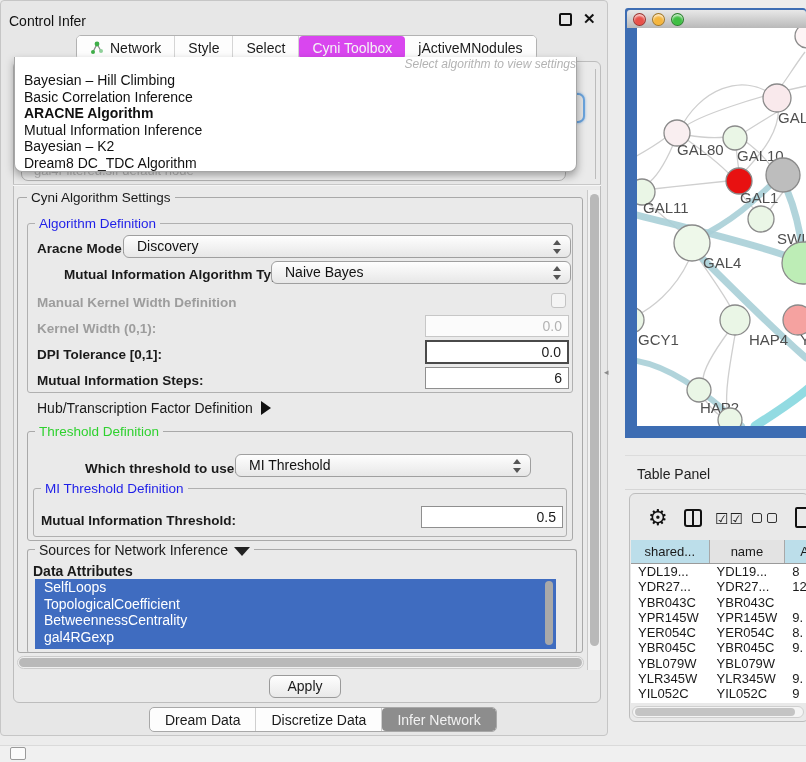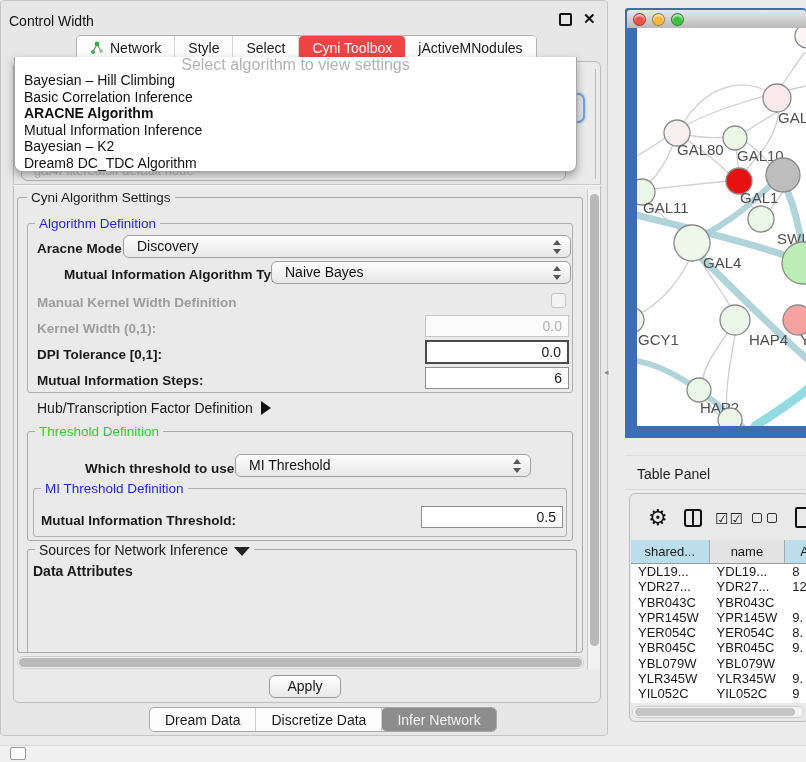--- a/index.html
+++ b/index.html
@@ -18,41 +18,41 @@
   .win-btn { top:12px; width:13px; height:13px; }
   #float-btn { left:558px; border:2px solid #111; border-radius:2px; }
   #close-btn { left:582px; font-size:15px; font-weight:bold; color:#111; top:9px; }
 
   
   #tabbar { left:75px; top:34px; height:25px; display:flex; align-items:stretch;
     background:#fdfdfd; border:1px solid #b2b2b2; border-radius:5px; overflow:hidden; }
   .tab { display:flex; align-items:center; padding:0 13px; font-size:14px;
     color:#1a1a1a; border-right:1px solid #d5d5d5; background:#fdfdfd; white-space:nowrap; }
   .tab:last-child { border-right:none; }
-  .tab.selected { background:#ef4444; color:#f5f5f5; border-radius:4px; border-right:none; }
+  .tab.selected { background:#d946ef; color:#f5f5f5; border-radius:4px; border-right:none; }
   .net-ico { width:14px; height:14px; margin-right:6px; }
 
   
   #content-panel { left:12px; top:60px; width:588px; height:642px;
     background:#eaeaea; border:1px solid #bdbdbd; border-radius:6px; }
   #frag-line { left:594px; top:68px; width:1px; height:110px; background:#bcbcbc; }
   #frag-combo { left:556px; top:92px; width:28px; height:30px; background:#e4e4e4;
     border:2px solid #6aa3dc; border-left:none; border-radius:0 7px 7px 0;
     box-shadow:0 0 3px #8ab6e4; }
   #obscured-combo { left:20px; top:160px; width:545px; height:20px;
     border:1px solid #b5b5b5; border-radius:0 0 7px 7px; background:#f3f3f3;
     color:#bdbdbd; font-size:13px; padding:1px 0 0 12px; overflow:hidden; }
   #section-divider { left:12px; top:183px; width:588px; height:2px;
     border-top:1px solid #c8c8c8; border-bottom:1px solid #f6f6f6; }
 
   
   #algo-popup { left:14px; top:57px; width:563px; height:115px; background:#fff;
     border:1px solid #a6a6a6; border-top:none; border-radius:0 0 8px 8px;
     box-shadow:0 4px 9px rgba(0,0,0,.35); z-index:30; overflow:hidden; }
-  #algo-placeholder { text-align:center; color:#b3b3b3; font-size:16px; height:15px; line-height:15px; }
+  #algo-placeholder { text-align:right; color:#b3b3b3; font-size:12px; height:15px; line-height:15px;font-style:italic; }
   .algo-item { font-size:14px; height:16.5px; line-height:16.5px; padding-left:9px; color:#111; white-space:nowrap; }
   .algo-item.bold { font-weight:bold; }
 
   
   .vtrack { background:#f1f1f1; border-left:1px solid #c9c9c9; }
   .thumb { background:#b9b9b9; border-radius:6px; }
   #settings-vscroll { left:586px; top:189px; width:13px; height:480px; }
   #settings-vscroll .thumb { position:absolute; left:2px; top:4px; width:9px; height:452px; }
   #settings-hscroll { left:16px; top:655px; width:567px; height:13px;
     background:#efefef; border:1px solid #cccccc; border-radius:7px; }
@@ -150,21 +150,21 @@
   #mini-window { left:10px; top:747px; width:16px; height:13px; background:#fbfbfb;
     border:1px solid #9a9a9a; border-radius:2px; }
   #top-tick { left:8px; top:0; width:1px; height:5px; background:#9a9a9a; }
 </style>
 </head>
 <body>
 
 <div class="abs" id="top-tick"></div>
 
 <div class="abs" id="control-panel">
-  <div class="abs" id="cp-title">Control Width</div>
+  <div class="abs" id="cp-title">Control Infer</div>
   <div class="abs win-btn" id="float-btn"></div>
   <div class="abs" id="close-btn">✕</div>
 
   <div class="abs" id="tabbar">
       <div class="tab">
         <svg class="net-ico" viewBox="0 0 14 14">
           <line x1="3" y1="11" x2="7" y2="3" stroke="#888" stroke-width="1.2"></line>
           <line x1="7" y1="3" x2="11" y2="10" stroke="#888" stroke-width="1.2"></line>
           <circle cx="7" cy="3" r="2.4" fill="#3fae49"></circle>
           <circle cx="3" cy="11" r="2" fill="#3fae49"></circle>
@@ -245,20 +245,28 @@
   <div class="abs groupbox" style="left:32px; top:487px; width:534px; height:49px; border-color:#b0b0b0;"></div>
   <div class="grouptitle blue-title" style="left:40px; top:480px;">MI Threshold Definition</div>
   <div class="lbl" style="left:40px; top:512px;">Mutual Information Threshold:</div>
   <div class="field" style="left:420px; top:505px; width:142px;">0.5</div>
 
   <div class="abs groupbox" style="left:26px; top:548px; width:550px; height:104px; border-bottom:none;"></div>
   <div class="grouptitle" style="left:34px; top:541px; font-size:14px;">
     <span>Sources for Network Inference</span><span class="tri-down"></span>
   </div>
   <div class="lbl" style="left:32px; top:562px; font-size:14px;">Data Attributes</div>
+  <div class="abs" id="attr-list">
+
+  <div class="attr-item">SelfLoops</div>
+      <div class="attr-item">TopologicalCoefficient</div>
+      <div class="attr-item">BetweennessCentrality</div>
+      <div class="attr-item">gal4RGexp</div>
+      <div id="attr-scroll"></div>
+    </div>
 
   <div class="abs" id="apply-btn">Apply</div>
 
   <div class="abs" id="bottom-tabbar">
       <div class="btab">Dream Data</div>
       <div class="btab">Discretize Data</div>
       <div class="btab selected">Infer Network</div>
     </div>
 </div>
 

